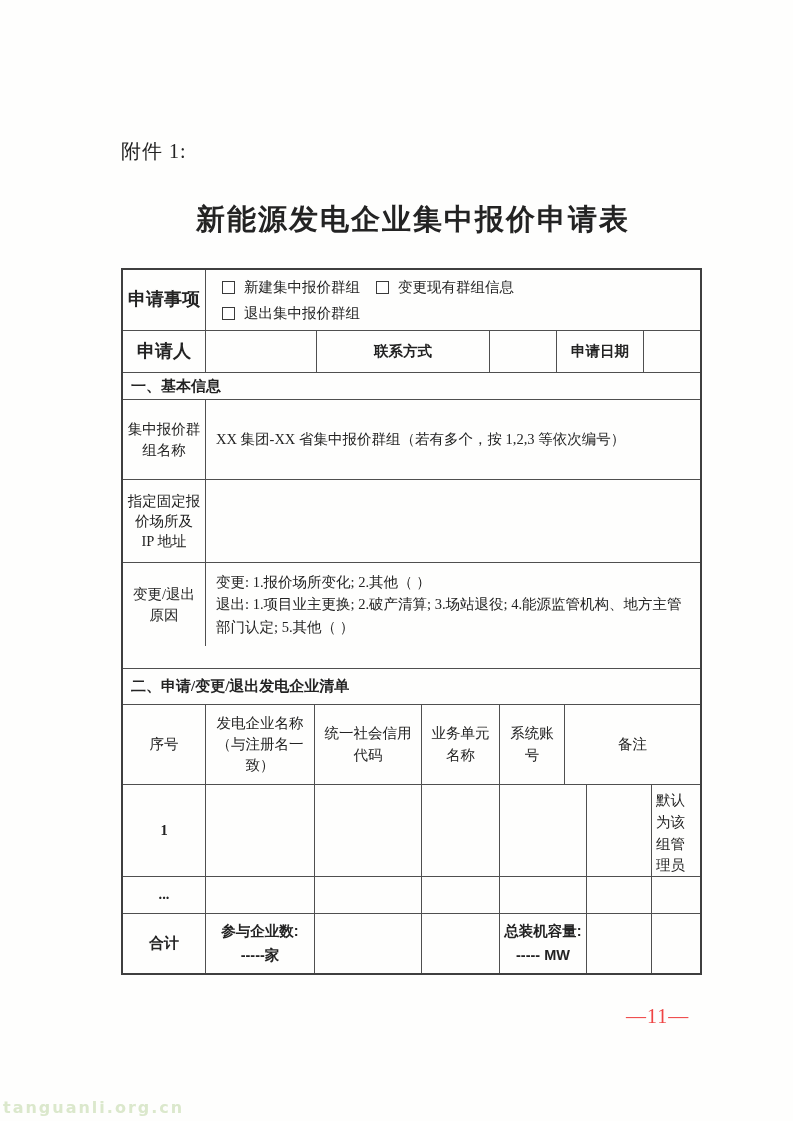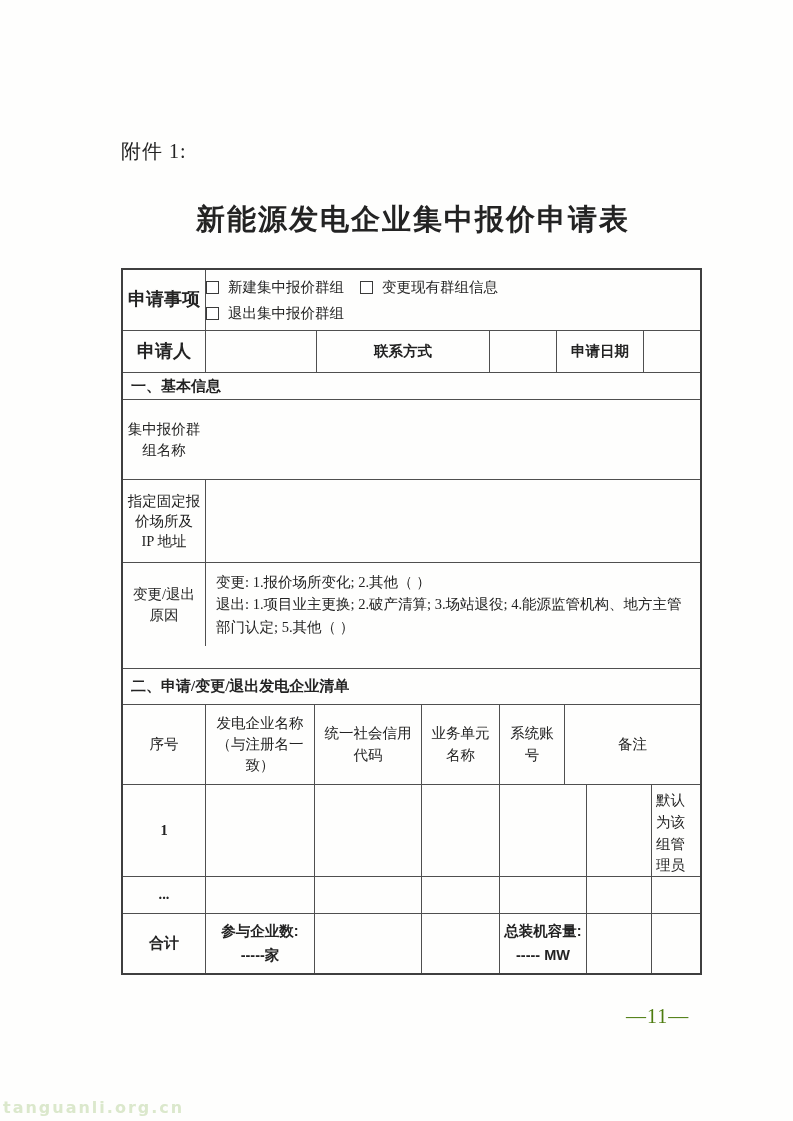--- a/index.html
+++ b/index.html
@@ -67,21 +67,21 @@
   .a6 { flex:1 1 auto; }
   
   .c1 { width:82px;  flex:0 0 82px; }
   .c2 { width:109px; flex:0 0 109px; }
   .c3 { width:107px; flex:0 0 107px; }
   .c4 { width:78px;  flex:0 0 78px; }
   .c5 { width:87px;  flex:0 0 87px; }
   .c6 { width:65px;  flex:0 0 65px; }
   .c7 { flex:1 1 auto; }
   
-  .items-cell { display:flex; flex-direction:column; justify-content:center; padding:2px 0; }
+  .items-cell { display:flex; flex-direction:column; justify-content:center; padding:2px 16px; }
   .opt-line { display:flex; align-items:center; line-height:26px; }
   .opt { display:flex; align-items:center; margin-right:16px; white-space:nowrap; }
   .checkbox {
     display:inline-block; width:13px; height:13px;
     border:1.5px solid #3a3a3a; margin-right:9px; flex:0 0 auto;
     background:#fff;
   }
   .reason-cell { display:flex; flex-direction:column; justify-content:center; padding:4px 10px; line-height:1.55; }
   .header-cell {
     display:flex; align-items:center; justify-content:center; text-align:center;
@@ -95,21 +95,21 @@
     font-family:"Liberation Sans","DejaVu Sans",sans-serif; font-size:15px;
   }
   .total-val-cell {
     display:flex; flex-direction:column; align-items:center; justify-content:center;
     font-weight:bold; font-family:"Liberation Sans","DejaVu Sans",sans-serif;
     font-size:14.5px; line-height:1.6; text-align:center;
   }
   
   .page-number {
     position:absolute; left:626px; top:1005px;
-    font-size:20px; letter-spacing:1px; color:#4d7c0f;
+    font-size:20px; letter-spacing:1px; color:#ef4444;
   }
   .watermark {
     position:absolute; left:3px; top:1098px;
     font-family:"DejaVu Sans",sans-serif; font-weight:bold;
     font-size:16px; letter-spacing:2px; color:#dbe8cc;
   }
 </style>
 </head>
 <body>
 
@@ -151,20 +151,21 @@
       <div class="td plain-cell a5">申请日期</div>
       <div class="td plain-cell a6"></div>
     </div>
 
     <div class="tr r3">
       <div class="td section-row w-rest">一、基本信息</div>
     </div>
 
     <div class="tr r4">
       <div class="td label-cell w-label" style="font-weight:normal; font-family:'Liberation Serif','DejaVu Serif',serif; font-size:14.5px;">集中报价群组名称</div>
+      <div class="td value-cell w-rest">XX 集团-XX 省集中报价群组（若有多个，按 1,2,3 等依次编号）</div>
     </div>
 
     <div class="tr r5">
       <div class="td label-cell w-label" style="font-weight:normal; font-family:'Liberation Serif','DejaVu Serif',serif; font-size:14.5px;">指定固定报价场所及 IP 地址</div>
       <div class="td value-cell w-rest"></div>
     </div>
 
     <div class="tr r6">
       <div class="td label-cell w-label" style="font-weight:normal; font-family:'Liberation Serif','DejaVu Serif',serif; font-size:14.5px;">变更/退出原因</div>
       <div class="td reason-cell w-rest">

